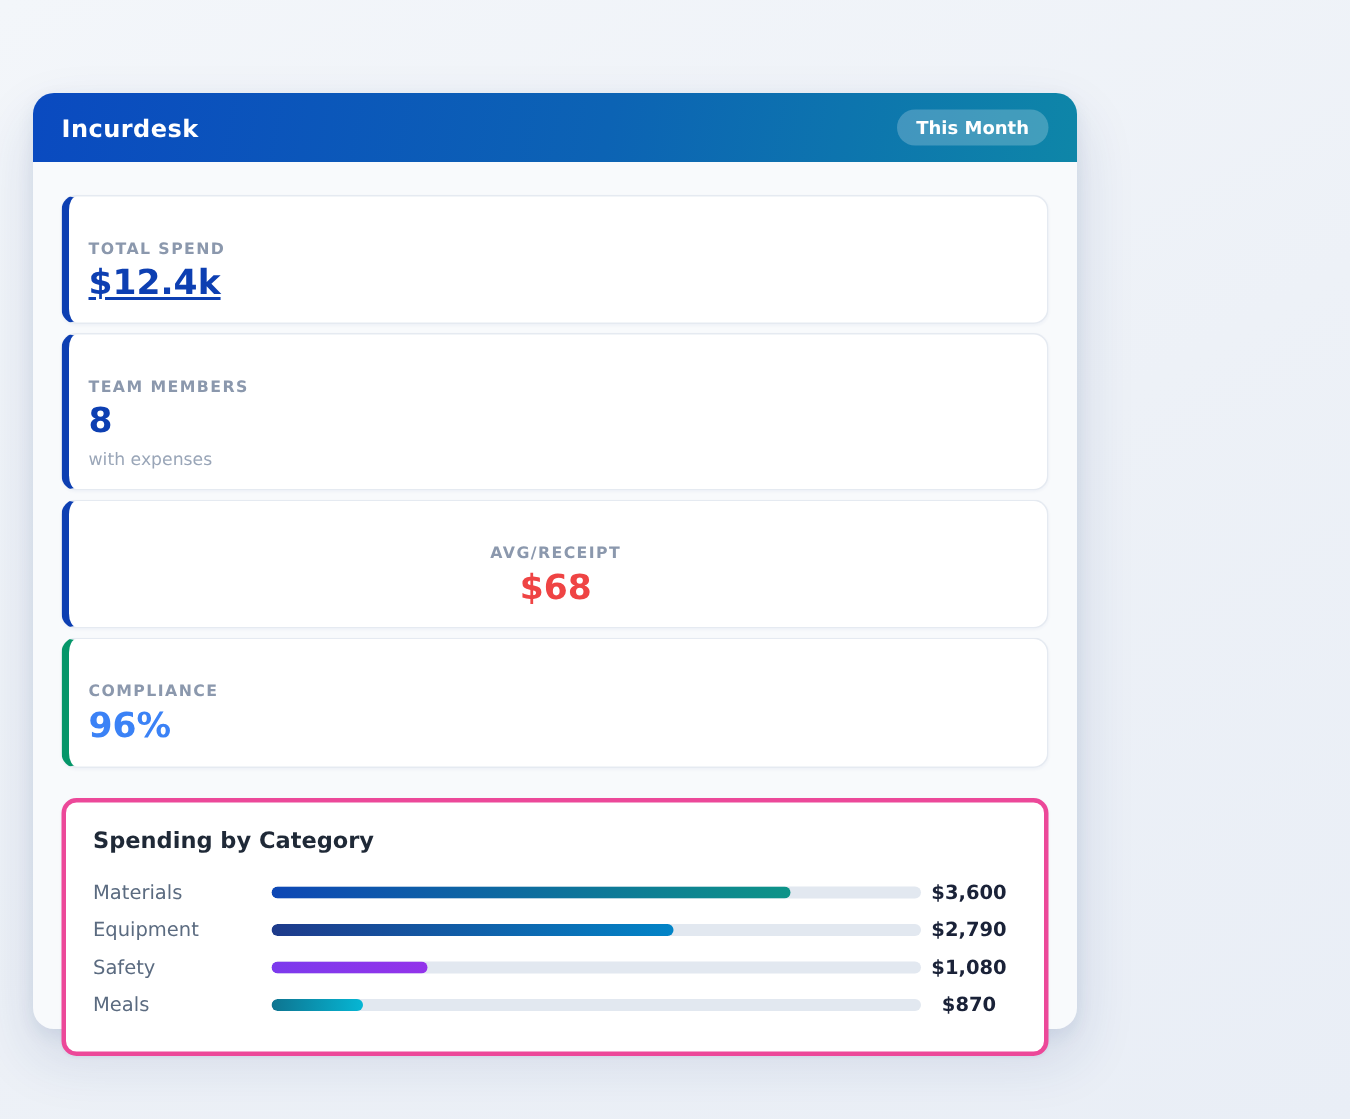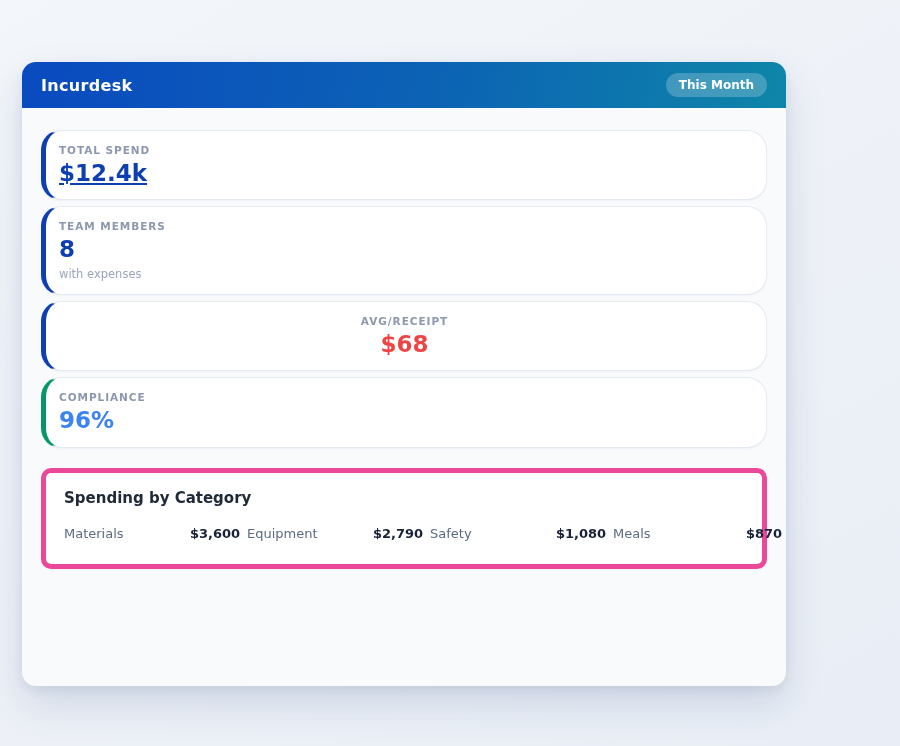--- a/index.html
+++ b/index.html
@@ -5,21 +5,21 @@
   * { margin: 0; padding: 0; box-sizing: border-box; }
   html, body { width: 900px; height: 746px; }
   body {
     font-family: "DejaVu Sans", "Liberation Sans", sans-serif;
     background: linear-gradient(150deg, #f3f6fa 0%, #edf1f7 55%, #e9eef6 100%);
     overflow: hidden;
   }
   .app {
     position: absolute;
     left: 22px; top: 62px;
-    width: 764px; height: 624px;
+    width: 696px; height: 624px;
     background: #f8fafc;
     border-radius: 14px;
     box-shadow: 0 18px 40px rgba(30, 60, 120, 0.14), 0 4px 12px rgba(30, 60, 120, 0.08);
     display: flex;
     flex-direction: column;
   }
   .header {
     height: 46px;
     flex: 0 0 46px;
     background: linear-gradient(100deg, #0a4ac0 0%, #0c63b4 55%, #0e86a8 100%);
@@ -49,22 +49,22 @@
     padding: 22px 19px 20px 19px;
     display: flex;
     flex-direction: column;
   }
   .stats { display: flex; flex-direction: column; gap: 6px; }
   .stat-card {
     background: #ffffff;
     border: 1px solid #e5eaf1;
     border-left-width: 5px;
     border-left-style: solid;
-    border-radius: 20px;
-    padding: 13px 16px 13px 13px;
+    border-radius: 10px;
+    padding: 29px 16px 13px 13px;
     box-shadow: 0 1px 2px rgba(30, 60, 120, 0.04);
   }
   .stat-label {
     font-size: 10.5px;
     font-weight: bold;
     letter-spacing: 0.09em;
     color: #8b98ad;
     text-transform: uppercase;
   }
   .stat-value {
@@ -74,32 +74,32 @@
     line-height: 1.15;
   }
   .stat-sub {
     font-size: 11.5px;
     color: #9aa6b8;
     margin-top: 4px;
   }
   .chart-card {
     margin-top: 20px;
     background: #ffffff;
-    border: 5px solid #ec4899;
+    border: 3px solid #ec4899;
     border-radius: 10px;
     padding: 16px 18px 18px 18px;
     box-shadow: 0 1px 2px rgba(30, 60, 120, 0.04);
   }
   .chart-title {
     font-size: 15px;
     font-weight: bold;
     color: #1f2937;
     margin-bottom: 14px;
   }
-  .chart-rows { display: flex; flex-direction: row; }
+  .chart-rows { display: flex; flex-direction: column; }
   .chart-row {
     display: flex;
     align-items: center;
     height: 25px;
   }
   .cat-label {
     width: 119px;
     flex: 0 0 119px;
     font-size: 13px;
     color: #5b6b80;

